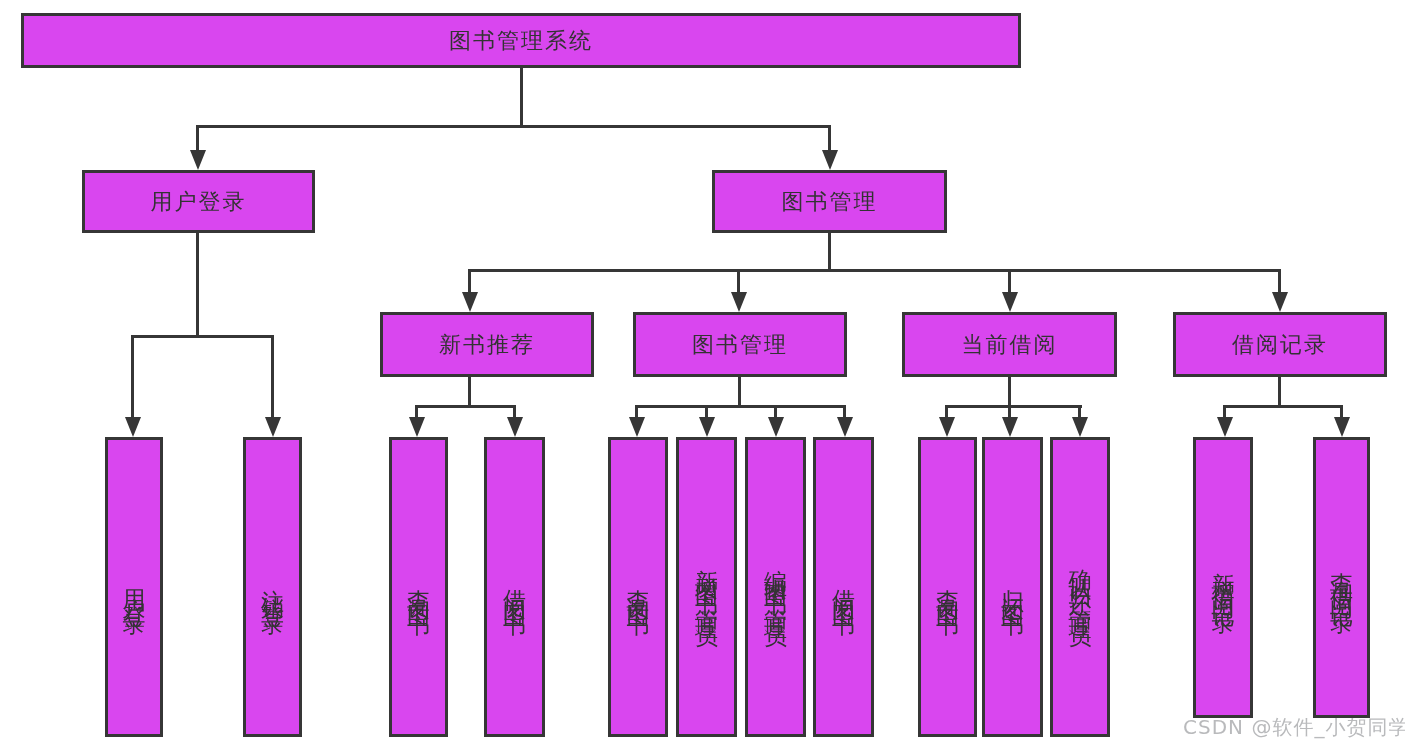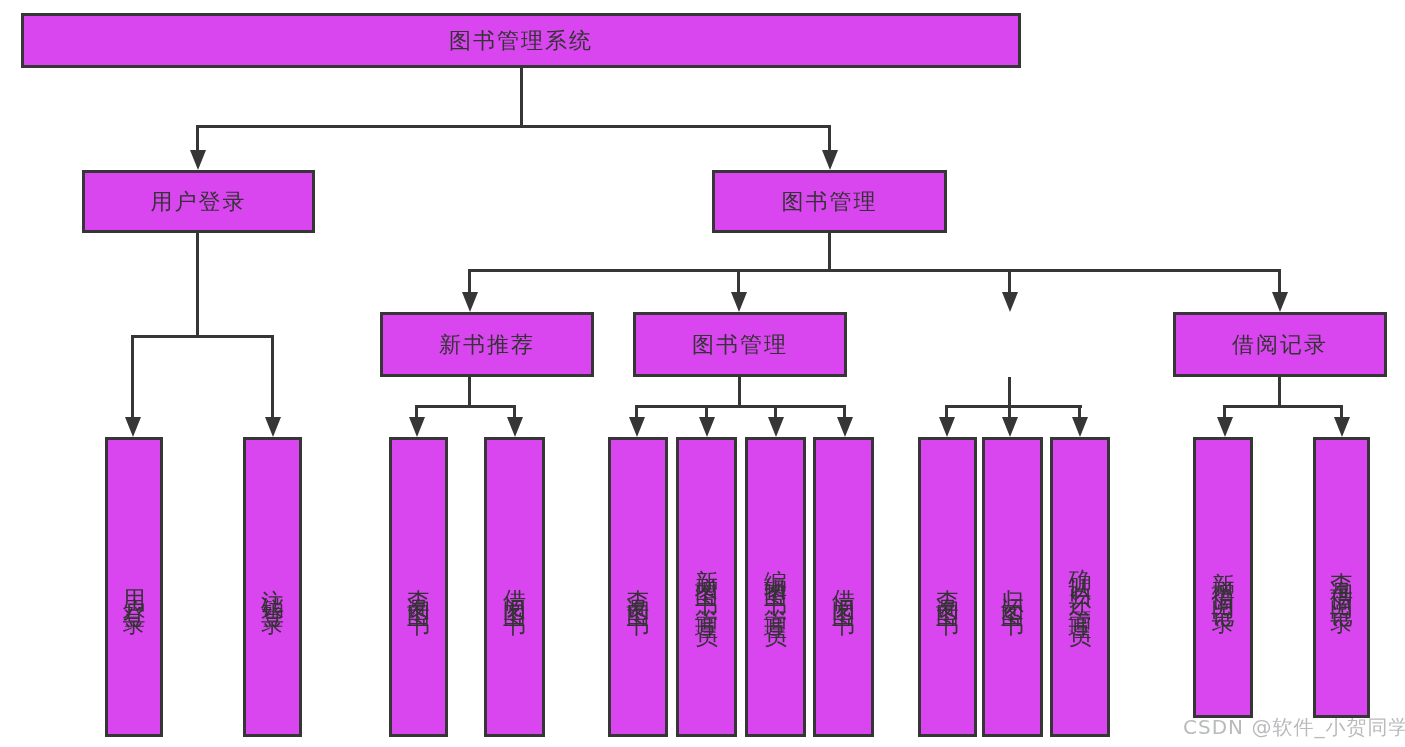--- a/index.html
+++ b/index.html
@@ -71,20 +71,23 @@
   <i class="vl" style="left:1008px;top:269px;height:26px;"></i>
   <i class="ar" style="left:1002px;top:292px;"></i>
   <i class="vl" style="left:1278px;top:269px;height:26px;"></i>
   <i class="ar" style="left:1272px;top:292px;"></i>
 
   <div class="box" style="left:380px;top:312px;width:214px;height:65px;">
     <span>新书推荐</span>
   </div>
   <div class="box" style="left:633px;top:312px;width:214px;height:65px;">
     <span>图书管理</span>
+  </div>
+  <div class="box" style="left:902px;top:312px;width:215px;height:65px;">
+    <span>当前借阅</span>
   </div>
   <div class="box" style="left:1173px;top:312px;width:214px;height:65px;">
     <span>借阅记录</span>
   </div>
 
   <i class="vl" style="left:468px;top:377px;height:30px;"></i>
   <i class="hl" style="left:415px;top:405px;width:101px;"></i>
   <i class="vl" style="left:415px;top:405px;height:16px;"></i>
   <i class="ar" style="left:409px;top:417px;"></i>
   <i class="vl" style="left:513px;top:405px;height:16px;"></i>

